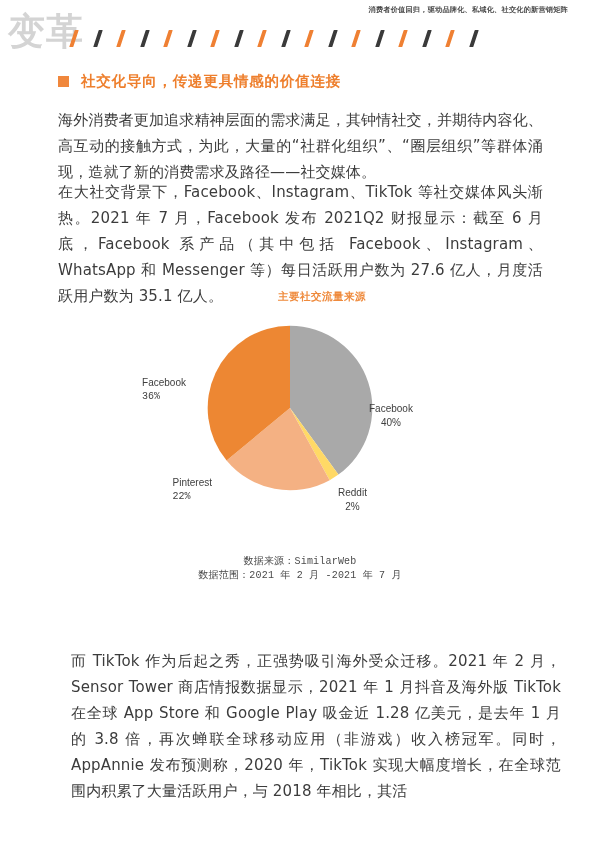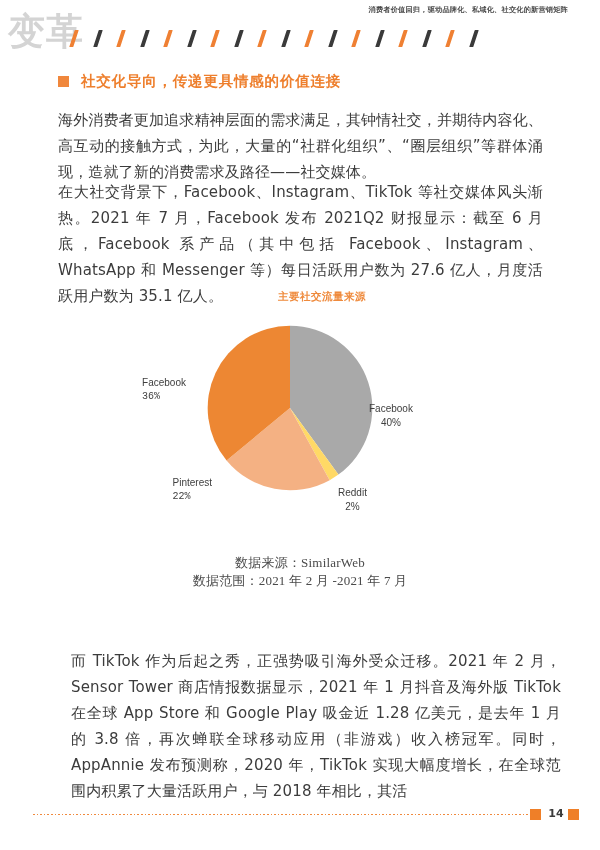--- a/index.html
+++ b/index.html
@@ -148,24 +148,24 @@
   .pie-label .pct { display: block; }
   #label-facebook { left: 369px; top: 84px; text-align: left; }
   #label-youtube  { left: 186px; top: 58px; text-align: right; transform: translateX(-100%); }
   #label-pinterest{ left: 212px; top: 158px; text-align: right; transform: translateX(-100%); }
   #label-reddit   { left: 338px; top: 168px; text-align: left; }
   #label-facebook .pct, #label-reddit .pct { text-align: center; }
   #label-youtube .pct, #label-pinterest .pct { text-align: left; font-family: Liberation Mono, monospace; }
 
   .chart-note {
     text-align: center;
-    font-size: 13px;
+    font-size: 10px;
     color: #4a4a4a;
     letter-spacing: 0.2px;
-    font-family: Liberation Serif, serif;
+    font-family: Liberation Mono, monospace;
   }
   #note-source { margin-top: 6px; }
   #note-range { }
 
   
   .footer {
     position: absolute;
     left: 0;
     bottom: 28px;
     width: 600px;
@@ -273,20 +273,14 @@
         <span class="pct">2%</span>
       </div>
     </div>
 
     <div class="chart-note" id="note-source">数据来源：SimilarWeb</div>
     <div class="chart-note" id="note-range">数据范围：2021 年 2 月 -2021 年 7 月</div>
   </div>
 
   <p class="para" id="para-3">而 TikTok 作为后起之秀，正强势吸引海外受众迁移。2021 年 2 月，Sensor Tower 商店情报数据显示，2021 年 1 月抖音及海外版 TikTok 在全球 App Store 和 Google Play 吸金近 1.28 亿美元，是去年 1 月的 3.8 倍，再次蝉联全球移动应用（非游戏）收入榜冠军。同时，AppAnnie 发布预测称，2020 年，TikTok 实现大幅度增长，在全球范围内积累了大量活跃用户，与 2018 年相比，其活</p>
 
-  <div class="footer">
-    <div class="footer-line"></div>
-    <div class="footer-sq" id="footer-sq-left"></div>
-    <div class="footer-page">14</div>
-    <div class="footer-sq" id="footer-sq-right"></div>
-  </div>
 
 </div>
 
 </body></html>

